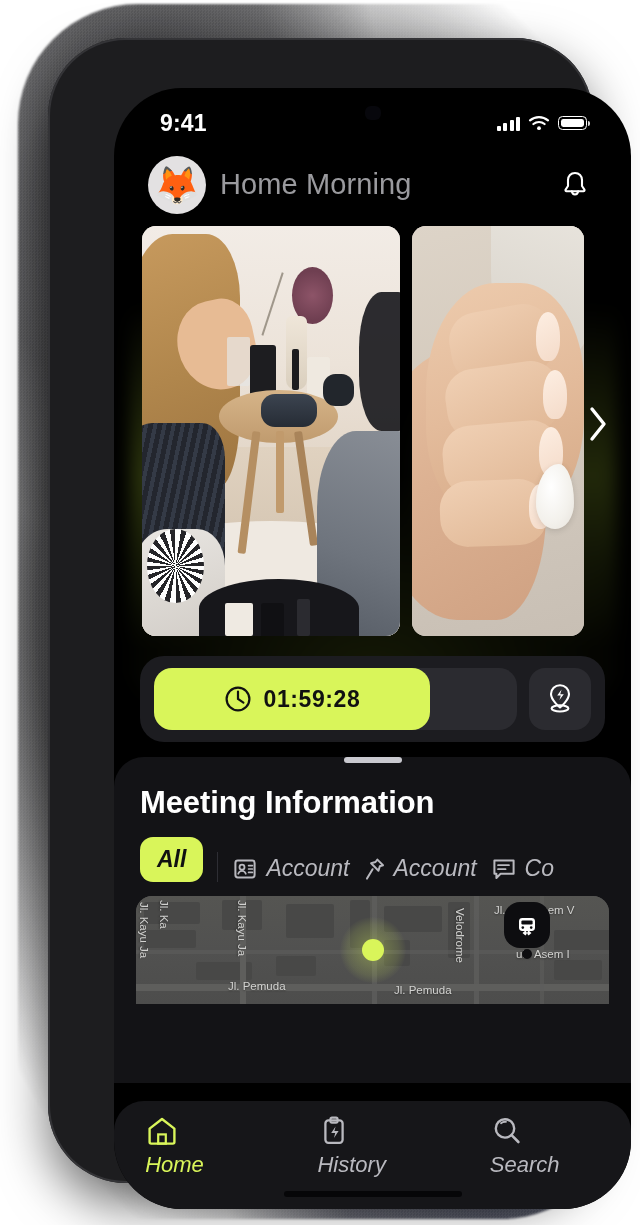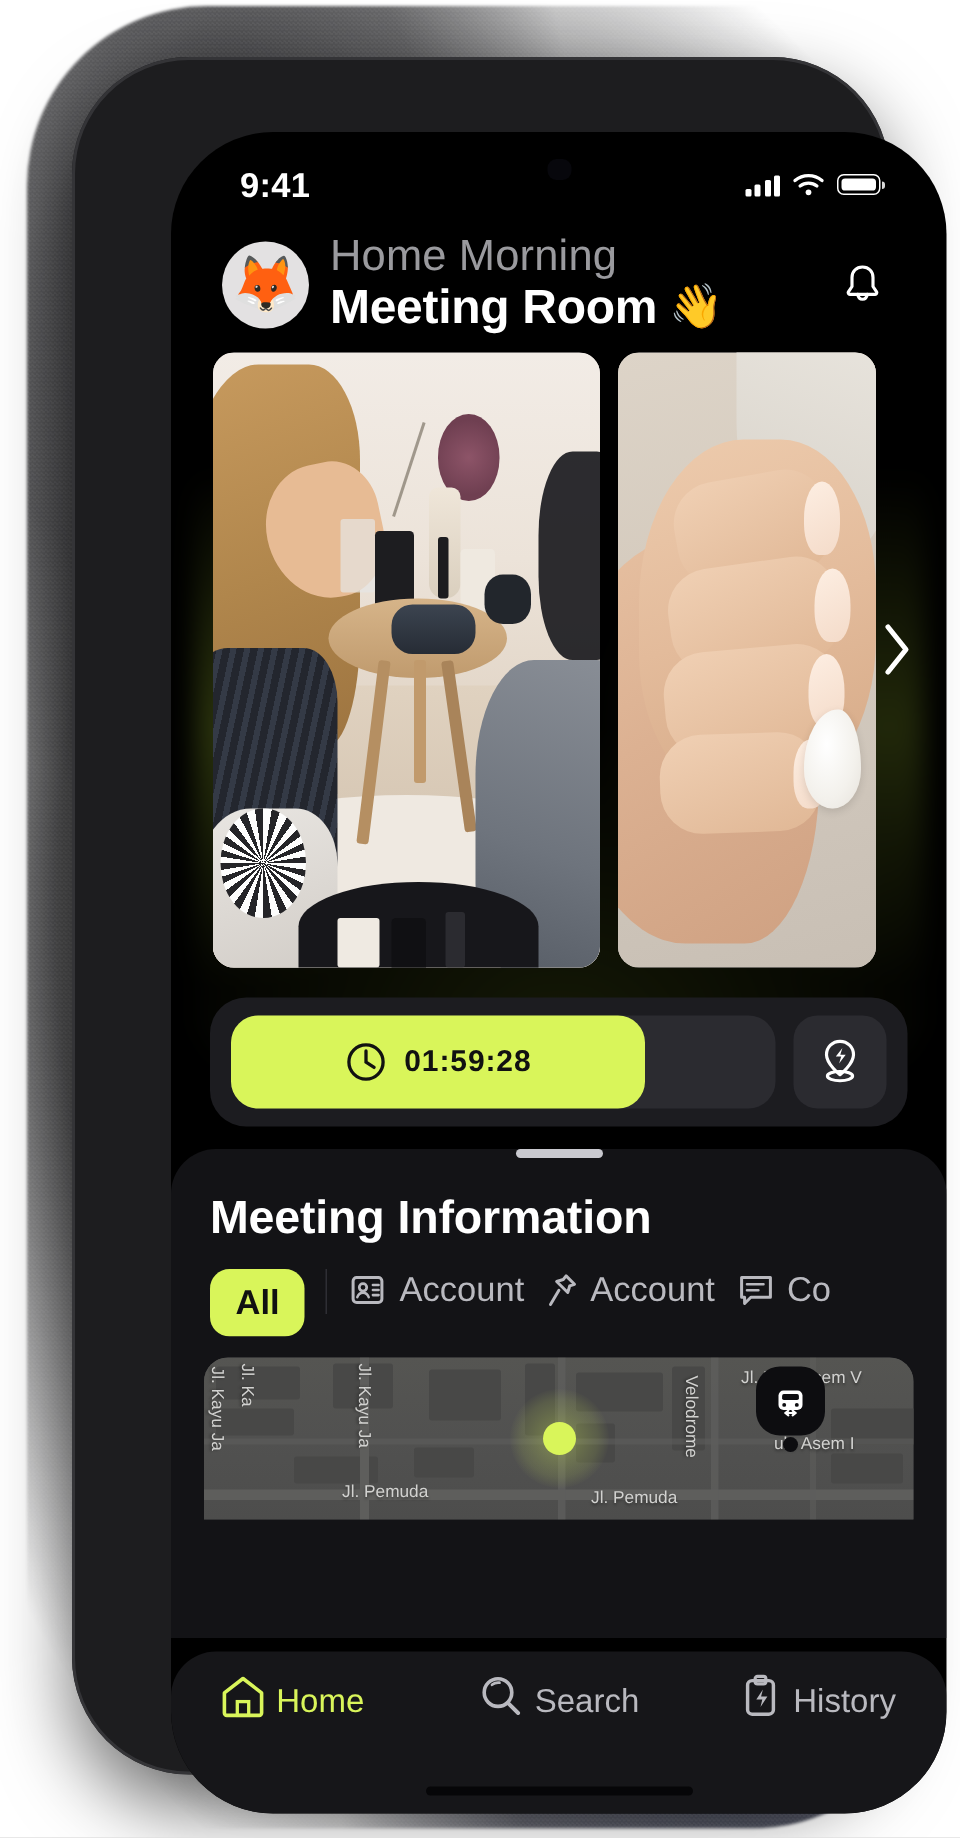--- a/index.html
+++ b/index.html
@@ -275,21 +275,21 @@
     position: relative;
   }
   .timer-pill {
     position:absolute; left:0; top:0;
     width: 76%; height: 100%;
     background:#d9f55a;
     border-radius: 18px;
     display:flex; align-items:center; justify-content:center; gap: 12px;
   }
   .timer-text {
-    color:#111; font-size: 20px; font-weight: bold; letter-spacing: .6px;
+    color:#111; font-size: 23px; font-weight: bold; letter-spacing: .6px;
   }
   .pin-btn {
     flex: 0 0 auto;
     width: 62px; height: 62px;
     background:#2b2b30;
     border-radius: 16px;
     display:flex; align-items:center; justify-content:center;
   }
 
   
@@ -303,23 +303,23 @@
   .grabber {
     width: 58px; height: 6px; border-radius: 4px;
     background:#c9c9cf;
     margin: 15px auto 0 auto;
   }
   .sheet-title {
     color:#fff; font-size: 31px; font-weight: bold;
     padding: 22px 0 0 26px; letter-spacing: -.1px;
   }
   .tabs {
-    display:flex; align-items:flex-start; gap: 14px;
+    display:flex; align-items:flex-end; gap: 14px;
     padding: 16px 0 0 26px;
-    overflow:hidden; white-space: nowrap;
+    overflow:hidden; white-space: nowrap; font-style: italic;
   }
   .tab {
     display:flex; align-items:center; gap: 8px;
     color:#b9b9bf; font-size: 23px; font-weight: 500;
     flex: 0 0 auto;
   }
   .tab.active {
     background:#d9f55a; color:#111; font-weight:bold;
     border-radius: 13px; padding: 9px 17px;
   }
@@ -372,22 +372,23 @@
   .navbar {
     position:absolute; left:0; right:0; bottom:0;
     height: 108px;
     background:#161619;
     border-radius: 30px 30px 60px 60px;
     display:flex; align-items:flex-start; justify-content:space-around;
     padding-top: 14px;
     box-sizing:border-box;
   }
   .nav-item {
-    display:flex; flex-direction:row; align-items:flex-end; gap: 5px;
+    display:flex; flex-direction:column; align-items:flex-start; gap: 5px;
     width: 110px;
+    font-style: italic;
   }
   .nav-label { font-size: 22px; color:#b9b9bf; font-weight:500; }
   .nav-item.active .nav-label { color:#d9f55a; }
   .home-indicator {
     position:absolute; left:50%; bottom: 12px; transform:translateX(-50%);
     width: 178px; height: 6px; border-radius: 4px; background:#060608;
   }
   svg { display:block; }
 </style>
 </head>
@@ -419,24 +420,20 @@
           <div class="batt">
               <b></b>
             </div>
         </div>
       </div>
 
       <div class="header">
         <div class="avatar">🦊</div>
         <div class="greet-wrap">
           <div class="greet">Home Morning</div>
-          <div class="title-row">
-            <div class="title">Meeting Room</div>
-            <div class="wave">👋</div>
-          </div>
         </div>
         <div class="bell-btn">
           <svg width="30" height="32" viewBox="0 0 30 32">
             <path d="M15 4c-4.2 0-7 3-7 7v6l-2.4 3.6c-.4.7.1 1.6.9 1.6h17c.8 0 1.3-.9.9-1.6L22 17v-6c0-4-2.8-7-7-7z" fill="none" stroke="#fff" stroke-width="2.1" stroke-linejoin="round"></path>
             <path d="M11.8 22.2c.3 2 1.6 3.3 3.2 3.3s2.9-1.3 3.2-3.3" fill="none" stroke="#fff" stroke-width="2.1" stroke-linecap="round"></path>
           </svg>
         </div>
       </div>
 
       <div class="carousel-wrap">
@@ -604,32 +601,32 @@
       <div class="navbar">
         <div class="nav-item active">
           <svg width="34" height="32" viewBox="0 0 34 32">
             <path d="M4.6 13.6 L17 4 L29.4 13.6 V27 a1.6 1.6 0 0 1-1.6 1.6 H6.2 A1.6 1.6 0 0 1 4.6 27z" fill="none" stroke="#d9f55a" stroke-width="2.4" stroke-linejoin="round"></path>
             <rect x="13.2" y="19.4" width="7.6" height="9.2" fill="none" stroke="#d9f55a" stroke-width="2.2"></rect>
           </svg>
           <span class="nav-label">Home</span>
         </div>
         <div class="nav-item">
           <svg width="34" height="32" viewBox="0 0 34 32">
+            <rect x="8.4" y="5.4" width="17.2" height="22.4" rx="3" fill="none" stroke="#b9b9bf" stroke-width="2.3"></rect>
+            <rect x="13.4" y="2.6" width="7.2" height="5" rx="1.6" fill="none" stroke="#b9b9bf" stroke-width="2.1"></rect>
+            <path d="M18.6 11.4 L14.2 18h4l-1.2 5 4.6-7h-4.2z" fill="#b9b9bf"></path>
+          </svg>
+          <span class="nav-label">History</span>
+        </div>
+        <div class="nav-item">
+          <svg width="34" height="32" viewBox="0 0 34 32">
             <circle cx="15" cy="13.4" r="9.2" fill="none" stroke="#b9b9bf" stroke-width="2.4"></circle>
             <path d="M21.6 20.2 L28.4 27" stroke="#b9b9bf" stroke-width="2.6" stroke-linecap="round"></path>
             <path d="M11 8.2a6.6 6.6 0 0 1 5-1.4" stroke="#b9b9bf" stroke-width="1.8" fill="none" stroke-linecap="round"></path>
           </svg>
           <span class="nav-label">Search</span>
         </div>
-        <div class="nav-item">
-          <svg width="34" height="32" viewBox="0 0 34 32">
-            <rect x="8.4" y="5.4" width="17.2" height="22.4" rx="3" fill="none" stroke="#b9b9bf" stroke-width="2.3"></rect>
-            <rect x="13.4" y="2.6" width="7.2" height="5" rx="1.6" fill="none" stroke="#b9b9bf" stroke-width="2.1"></rect>
-            <path d="M18.6 11.4 L14.2 18h4l-1.2 5 4.6-7h-4.2z" fill="#b9b9bf"></path>
-          </svg>
-          <span class="nav-label">History</span>
-        </div>
         <div class="home-indicator"></div>
       </div>
 
     </div>
   </div>
 </div>
 
 </body></html>

